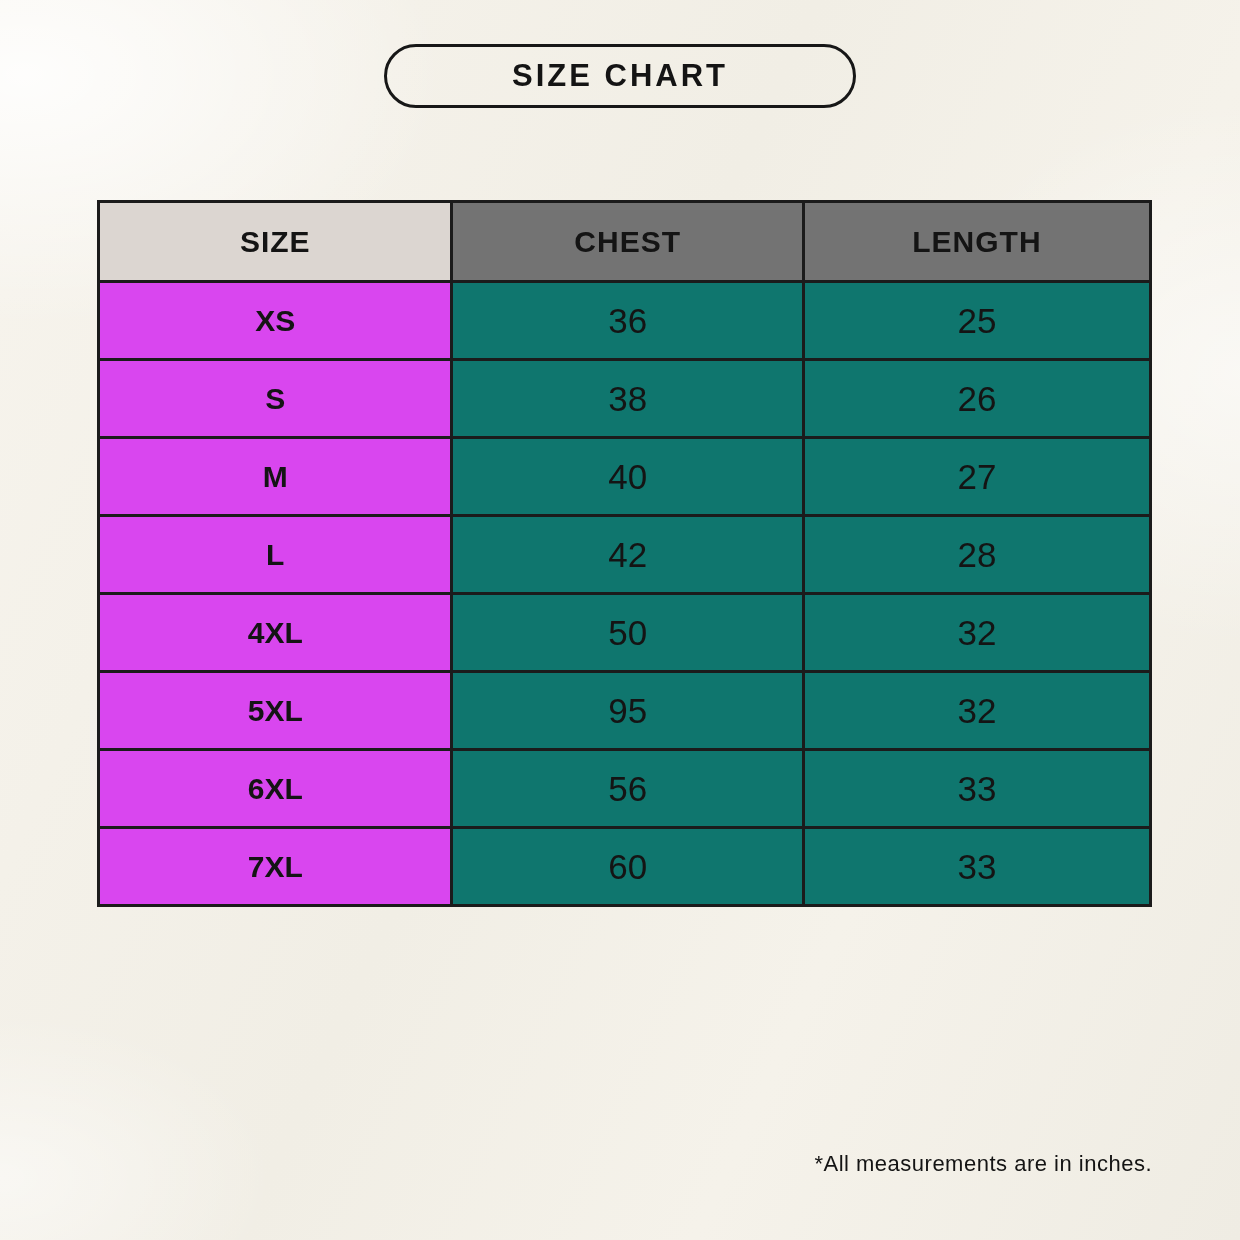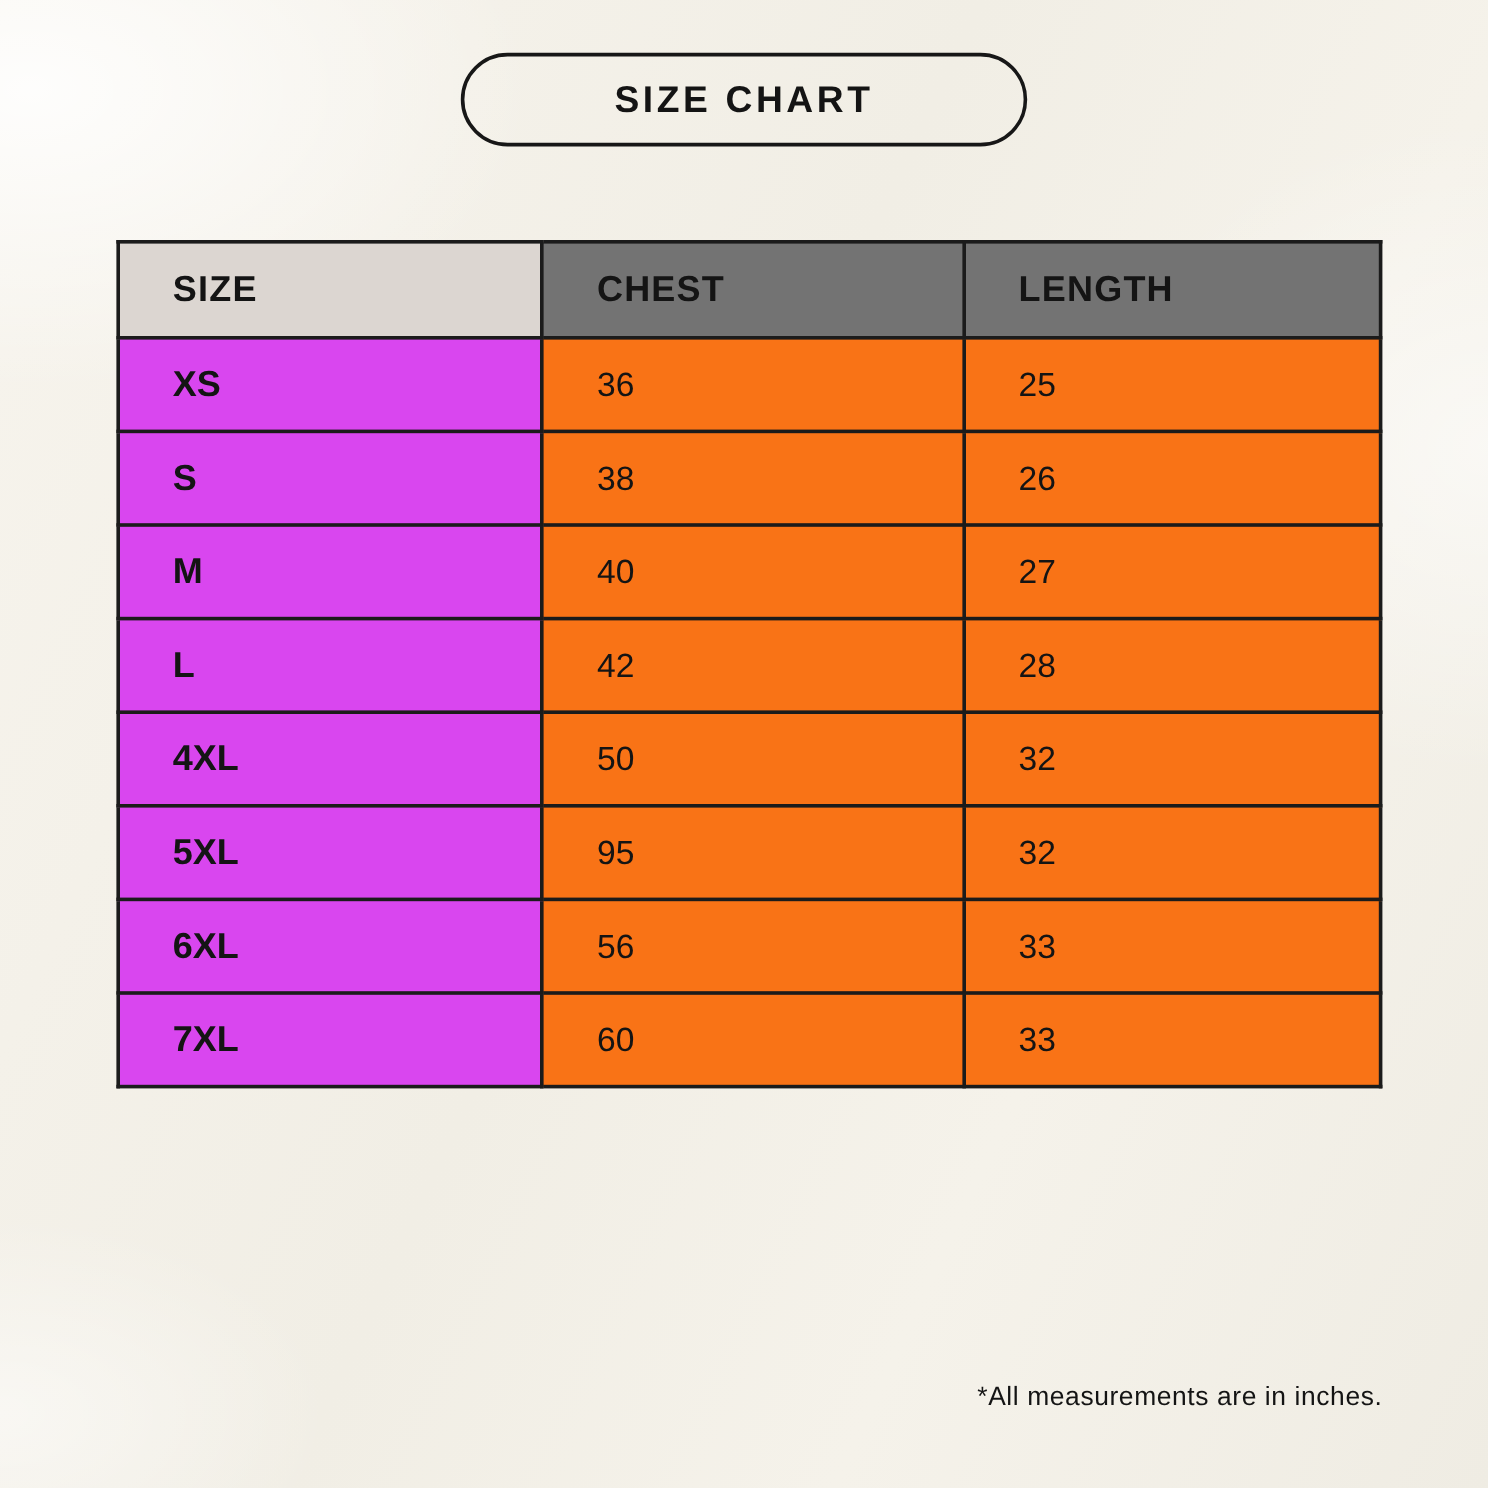--- a/index.html
+++ b/index.html
@@ -20,21 +20,21 @@
       radial-gradient(ellipse 500px 300px at 0% 95%, rgba(255,255,255,0.5), rgba(255,255,255,0) 55%),
       linear-gradient(115deg, #f7f4ed 0%, #f1eee5 45%, #f5f2ea 70%, #efece3 100%);
   }
 
   .title-pill {
     position: absolute;
     left: 50%;
     transform: translateX(-50%);
     top: 44px;
     width: 472px;
-    height: 78px;
+    height: 64px;
     border: 3px solid #171717;
     border-radius: 40px;
     display: flex;
     align-items: center;
     justify-content: center;
     font-size: 31px;
     font-weight: bold;
     letter-spacing: 3px;
   }
 
@@ -43,23 +43,22 @@
     left: 97px;
     top: 200px;
     width: 1055px;
     border-collapse: collapse;
     table-layout: fixed;
   }
 
   .size-table th,
   .size-table td {
     border: 3px solid #1b1b1b;
-    text-align: left;
+    text-align: center;
     vertical-align: middle;
-    padding-left: 44px;
   }
 
   .size-table col.col-size   { width: 33.6%; }
   .size-table col.col-chest  { width: 33.4%; }
   .size-table col.col-length { width: 33.0%; }
 
   .size-table thead th {
     height: 80px;
     font-size: 30px;
     font-weight: bold;
@@ -71,23 +70,23 @@
 
   .size-table tbody tr { height: 78px; }
 
   td.size-cell {
     background: #d946ef;
     font-weight: bold;
     font-size: 30px;
   }
 
   td.data-cell {
-    background: #f97316;
+    background: #0f766e;
     font-weight: normal;
-    font-size: 28px;
+    font-size: 35px;
   }
 
   .footnote {
     position: absolute;
     left: 97px;
     top: 1151px;
     width: 1055px;
     text-align: right;
     font-size: 22px;
     font-weight: normal;

